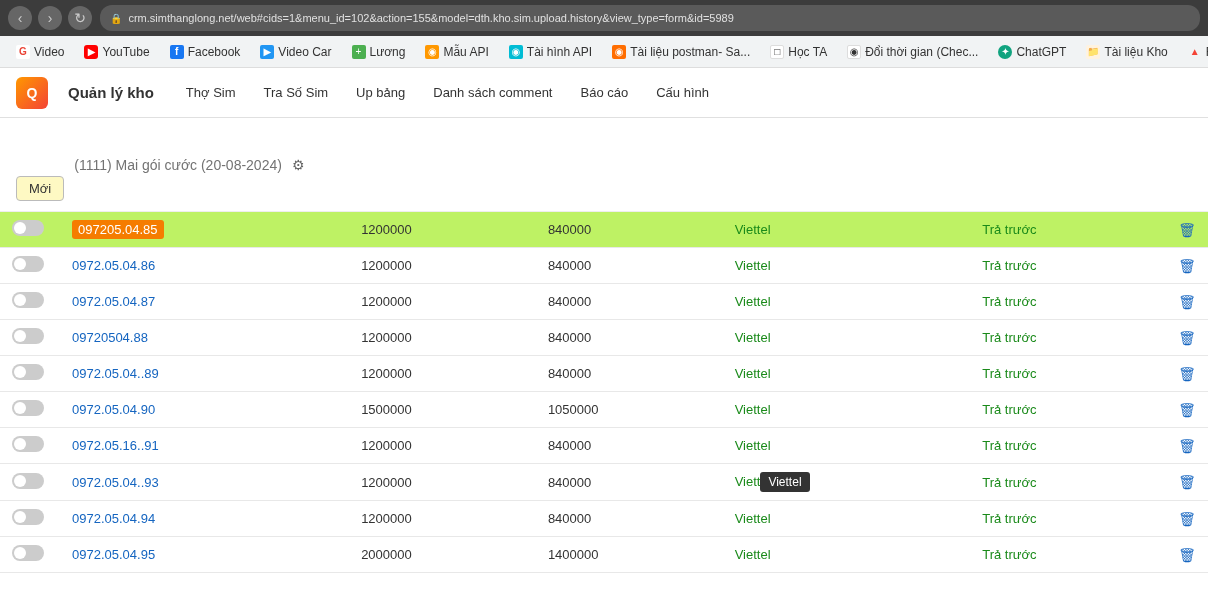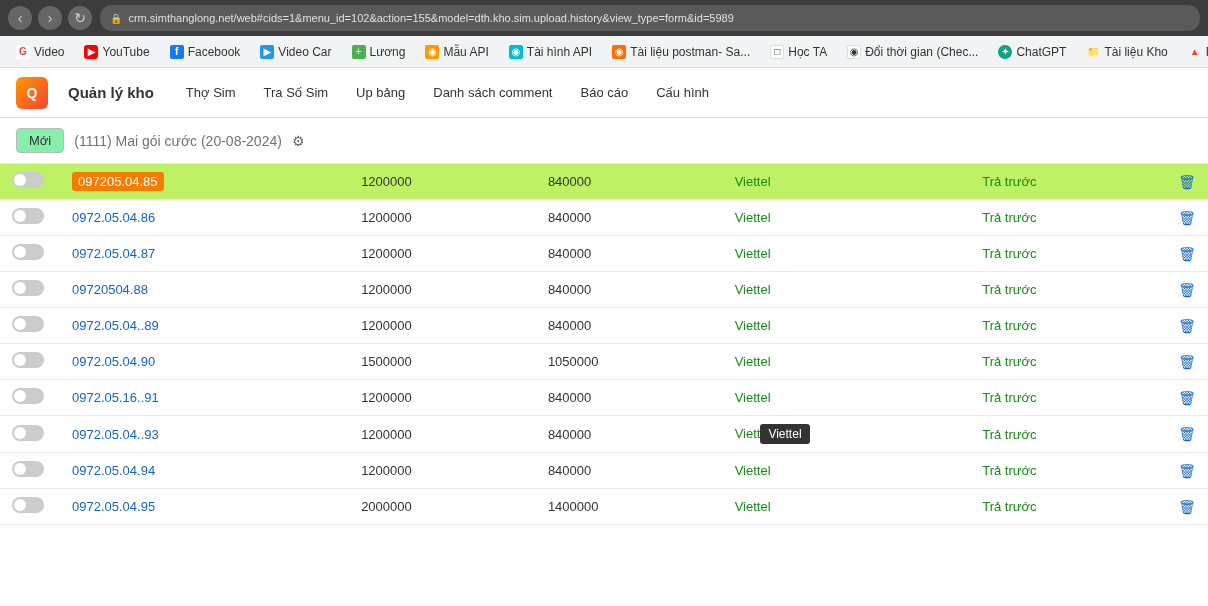--- a/index.html
+++ b/index.html
@@ -118,27 +118,28 @@
 
     
     .page-title-bar {
       padding: 10px 16px;
       display: flex;
       align-items: center;
       gap: 10px;
       border-bottom: 1px solid #eee;
     }
     .new-btn {
-      background: #86efac;
+      background: #fef9c3;
       border: 1px solid #bbb;
       border-radius: 4px;
       padding: 4px 12px;
       font-size: 13px;
       cursor: pointer;
       color: #333;
+      margin-top: 48px;
     }
     .page-title-text {
       color: #737373;
       font-size: 14px;
     }
     .settings-icon {
       color: #666;
       cursor: pointer;
       font-size: 14px;
     }

